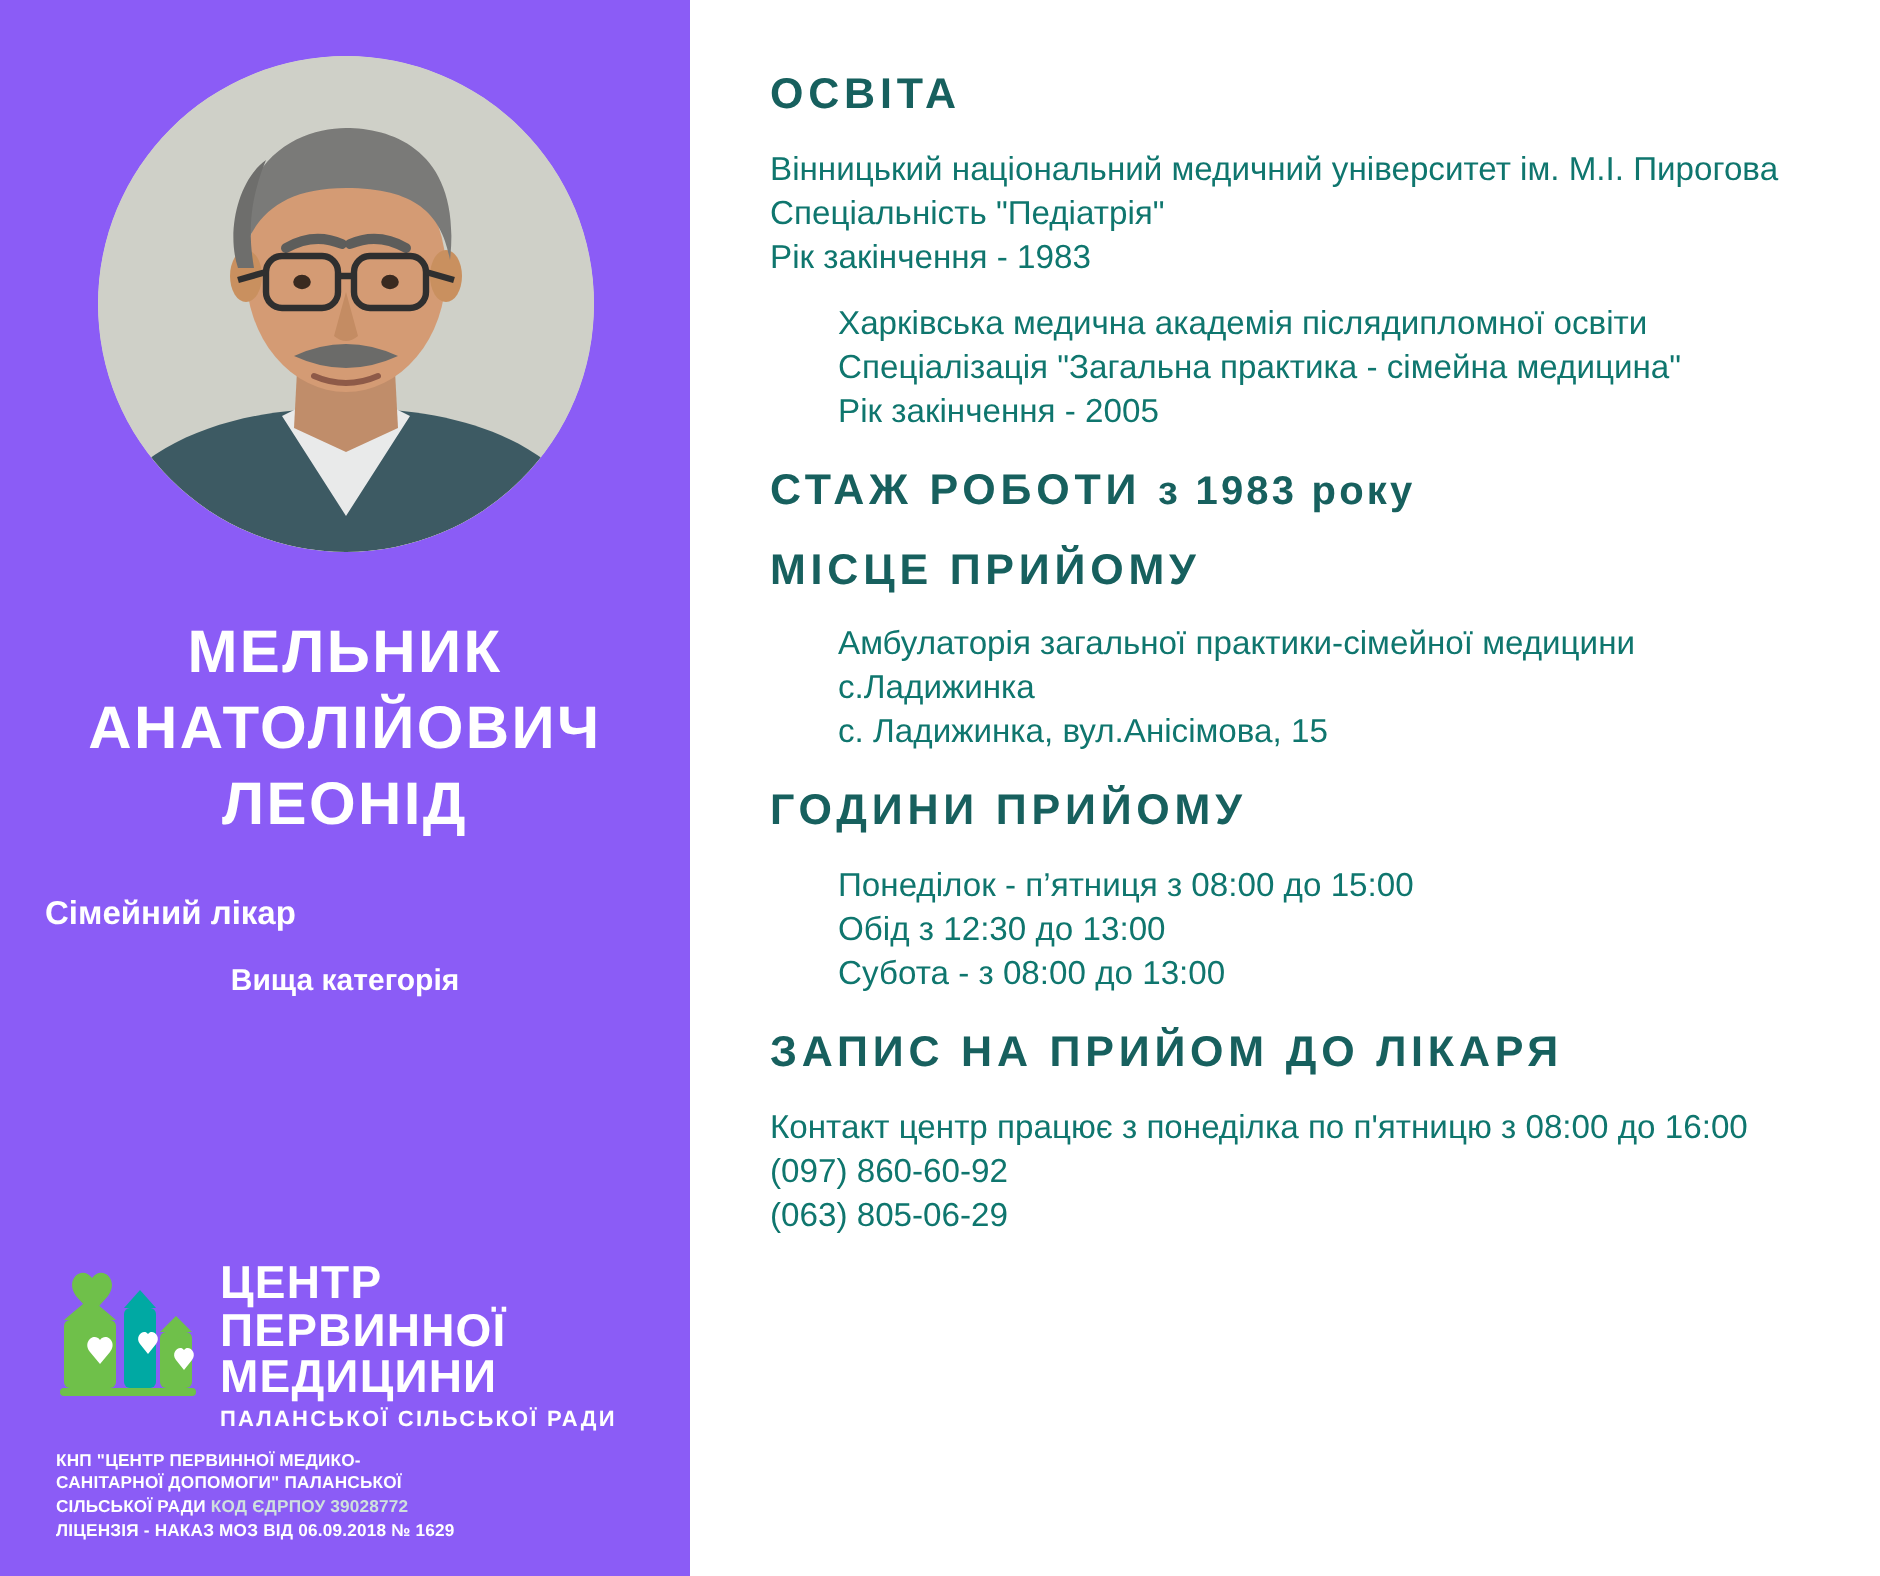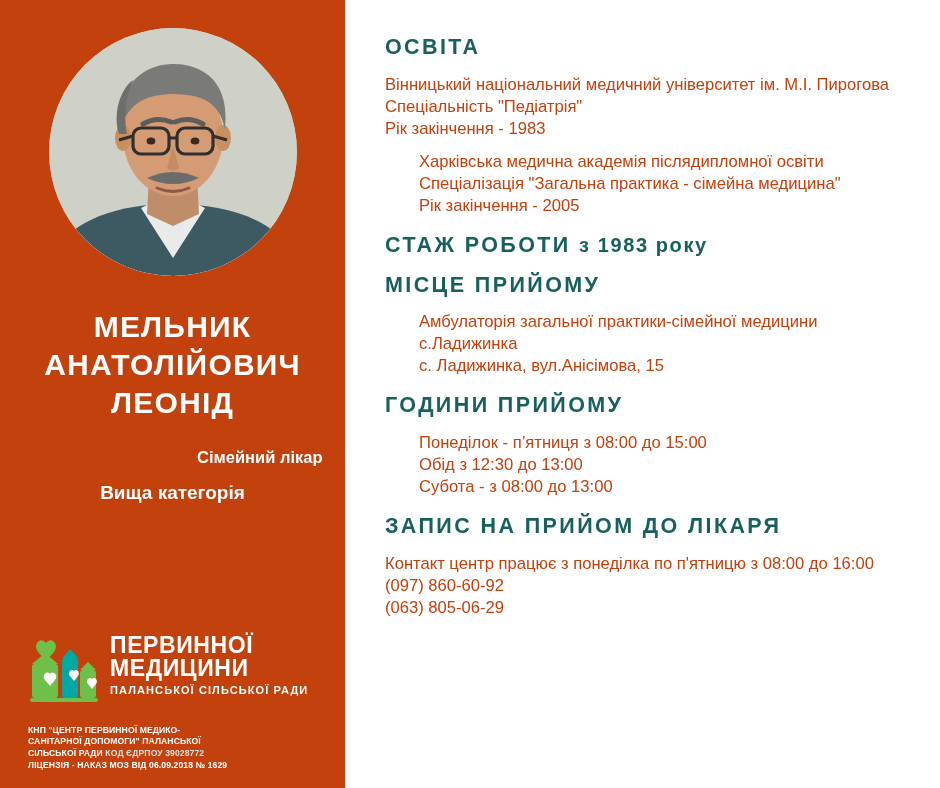--- a/index.html
+++ b/index.html
@@ -19,21 +19,21 @@
     height: 788px;
     display: flex;
     background: #ffffff;
   }
 
   
   .left-panel {
     position: relative;
     width: 345px;
     height: 788px;
-    background: #c2410c;
+    background: #8b5cf6;
     color: #ffffff;
     flex: 0 0 345px;
     display: flex;
     flex-direction: column;
     align-items: center;
   }
   .photo-wrap {
     margin-top: 28px;
     width: 248px;
     height: 248px;
@@ -52,31 +52,31 @@
     font-weight: bold;
     letter-spacing: 1.2px;
     line-height: 1.27;
     color: #ffffff;
   }
   .doctor-name div { white-space: nowrap; }
 
   .doctor-role {
     margin-top: 26px;
     width: 300px;
-    text-align: right;
+    text-align: left;
     font-size: 16.5px;
     font-weight: bold;
     color: #ffffff;
     line-height: 1.2;
   }
   .doctor-category {
     margin-top: 14px;
     width: 300px;
     text-align: center;
-    font-size: 19px;
+    font-size: 15px;
     font-weight: bold;
     color: #ffffff;
     line-height: 1.2;
   }
 
   
   .logo-block {
     position: absolute;
     left: 28px;
     bottom: 72px;
@@ -126,21 +126,21 @@
     letter-spacing: 2.4px;
     margin: 0 0 14px 0;
     line-height: 1.1;
   }
   .sec-title .suffix {
     font-size: 20px;
     letter-spacing: 1.6px;
     font-weight: bold;
   }
   .body-text {
-    color: #c2410c;
+    color: #0f766e;
     font-size: 16.6px;
     line-height: 1.33;
     margin: 0;
   }
   .gap-sm { height: 11px; }
   .block { margin-bottom: 17px; margin-left: 34px; }
   .inline-title { margin-bottom: 16px; }
 </style>
 </head>
 <body>
@@ -217,20 +217,21 @@
           <rect x="52" y="34" width="16" height="28" rx="3" fill="#6fc04a"></rect>
           <path d="M52 34 L60 26 L68 34 Z" fill="#6fc04a"></path>
 
           <path d="M17 44 c -4 -5 2 -10 5 -6 c 3 -4 9 1 5 6 l -5 6 z" fill="#ffffff"></path>
           <path d="M42 40 c -3 -4 2 -8 4 -5 c 2 -3 7 1 4 5 l -4 5 z" fill="#ffffff"></path>
           <path d="M60 48 c -3 -4 2 -8 4 -5 c 2 -3 7 1 4 5 l -4 5 z" fill="#ffffff"></path>
           <rect x="2" y="62" width="68" height="4" rx="2" fill="#6fc04a"></rect>
         </svg>
       </div>
       <div class="logo-text">
+        <div class="l1">ЦЕНТР</div>
         <div class="l2">ПЕРВИННОЇ</div>
         <div class="l3">МЕДИЦИНИ</div>
         <div class="l4">ПАЛАНСЬКОЇ СІЛЬСЬКОЇ РАДИ</div>
       </div>
     </div>
 
     <div class="legal">
       <div>КНП "ЦЕНТР ПЕРВИННОЇ МЕДИКО-</div>
       <div>САНІТАРНОЇ ДОПОМОГИ" ПАЛАНСЬКОЇ</div>
       <div>

